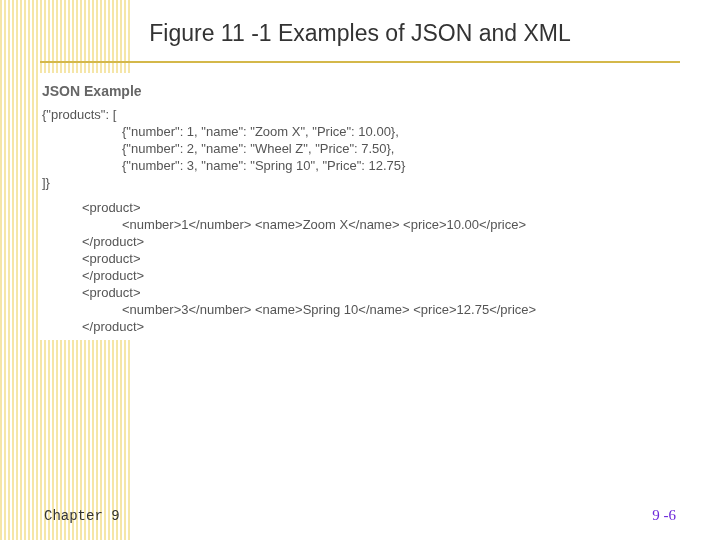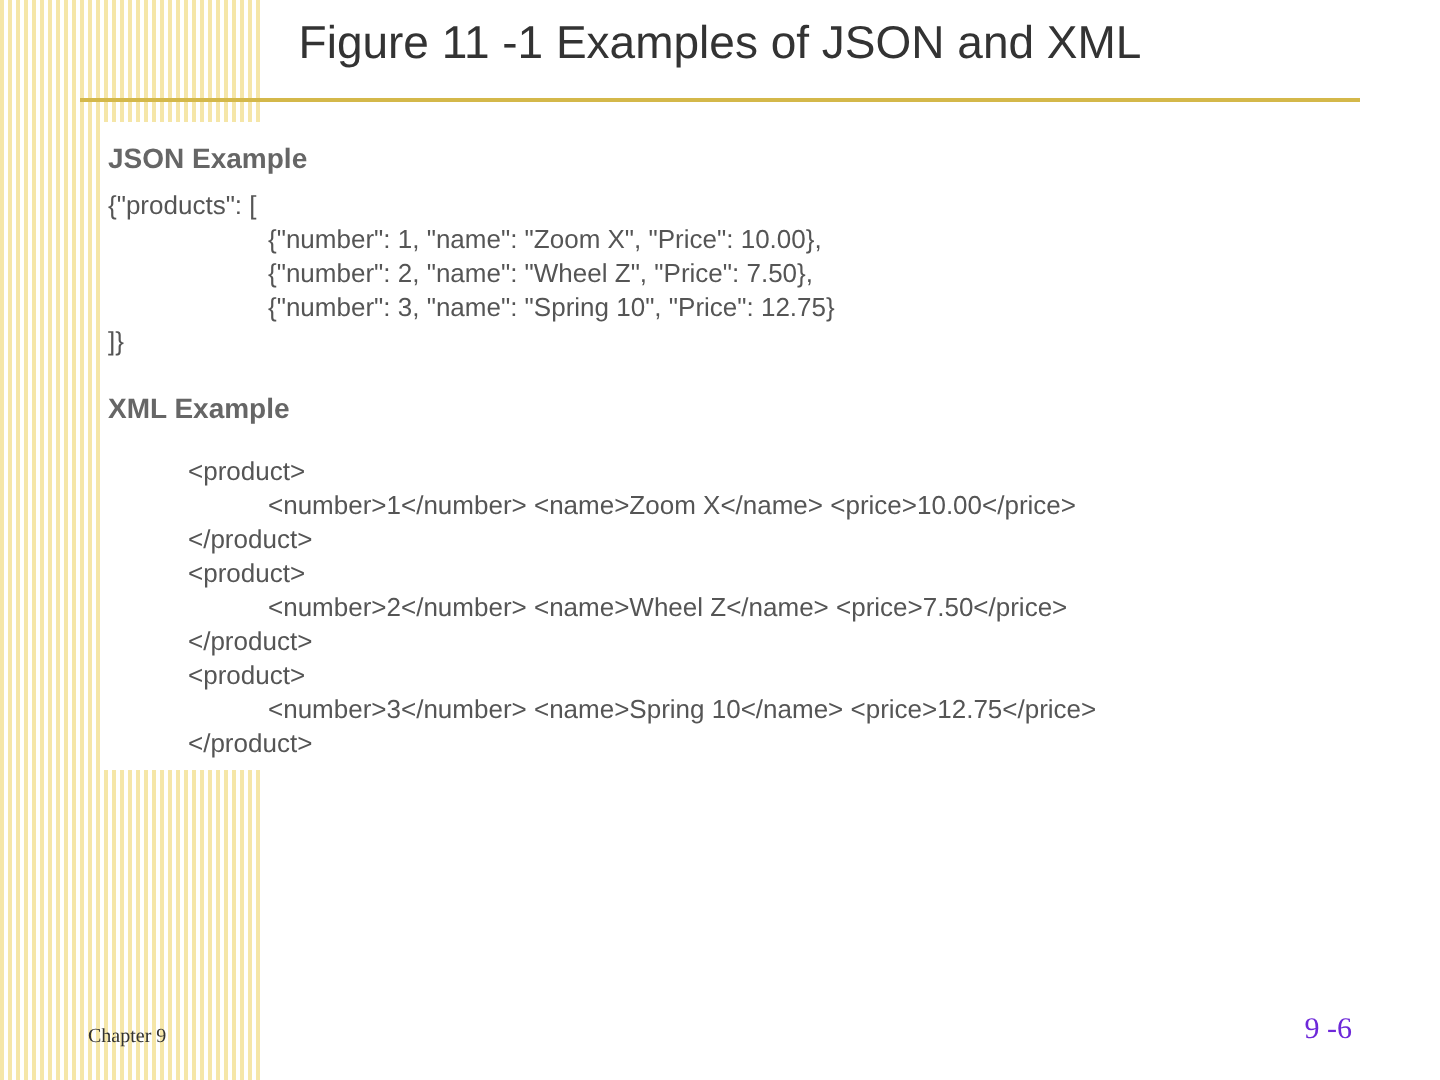--- a/index.html
+++ b/index.html
@@ -22,39 +22,38 @@
       #f5e6a8 0px,
       #f5e6a8 2px,
       #ffffff 2px,
       #ffffff 4px
     );
     z-index: 0;
   }
   .slide {
     position: relative;
     z-index: 1;
-    padding: 8px 40px 0 40px;
+    padding: 20px 40px 0 40px;
   }
   .title {
     text-align: center;
     font-size: 23px;
     color: #333333;
     font-family: Arial, Helvetica, sans-serif;
     padding-bottom: 14px;
     border-bottom: 2px solid #d4b84a;
     margin-bottom: 10px;
   }
   .example-area {
     background: #ffffff;
     font-family: Arial, Helvetica, sans-serif;
     font-size: 13px;
     color: #555555;
     padding: 4px 2px;
     position: relative;
-    margin-left: 12px;
   }
   .example-heading {
     font-weight: bold;
     color: #666666;
     font-size: 14px;
     margin: 6px 0 8px 0;
   }
   .code-line { margin: 2px 0; color: #555555; }
   .indent1 { padding-left: 40px; }
   .indent2 { padding-left: 80px; }
@@ -67,22 +66,22 @@
     font-size: 21px;
     color: #333333;
     line-height: 1.25;
   }
   .callout-json { top: 142px; right: 100px; width: 200px; }
   .callout-xml  { top: 252px; left: 310px; width: 220px; }
   .footer-left {
     position: absolute;
     bottom: 16px;
     left: 44px;
-    font-family: Liberation Serif, serif;
-    font-size: 10px;
+    font-family: Liberation Mono, monospace;
+    font-size: 14px;
     color: #333333;
     z-index: 2;
   }
   .footer-right {
     position: absolute;
     bottom: 16px;
     right: 44px;
     font-family: Georgia, 'Times New Roman', serif;
     font-size: 15px;
     color: #6d28d9;
@@ -100,27 +99,25 @@
 
   <div class="example-area">
 
     <div class="example-heading">JSON Example</div>
     <div class="code-line">{"products": [</div>
     <div class="code-line indent2">{"number": 1, "name": "Zoom X", "Price": 10.00},</div>
     <div class="code-line indent2">{"number": 2, "name": "Wheel Z", "Price": 7.50},</div>
     <div class="code-line indent2">{"number": 3, "name": "Spring 10", "Price": 12.75}</div>
     <div class="code-line">]}</div>
 
-    <div class="example-heading" style="margin-top:18px;">XML Example</div>
     <div style="height:6px;"></div>
     <div class="code-line indent1">&lt;product&gt;</div>
     <div class="code-line indent2">&lt;number&gt;1&lt;/number&gt; &lt;name&gt;Zoom X&lt;/name&gt; &lt;price&gt;10.00&lt;/price&gt;</div>
     <div class="code-line indent1">&lt;/product&gt;</div>
     <div class="code-line indent1">&lt;product&gt;</div>
-    <div class="code-line indent2">&lt;number&gt;2&lt;/number&gt; &lt;name&gt;Wheel Z&lt;/name&gt; &lt;price&gt;7.50&lt;/price&gt;</div>
     <div class="code-line indent1">&lt;/product&gt;</div>
     <div class="code-line indent1">&lt;product&gt;</div>
     <div class="code-line indent2">&lt;number&gt;3&lt;/number&gt; &lt;name&gt;Spring 10&lt;/name&gt; &lt;price&gt;12.75&lt;/price&gt;</div>
     <div class="code-line indent1">&lt;/product&gt;</div>
 
   </div>
 
 </div>
 
 <div class="callout callout-json">Java. Script Object Notation</div>

